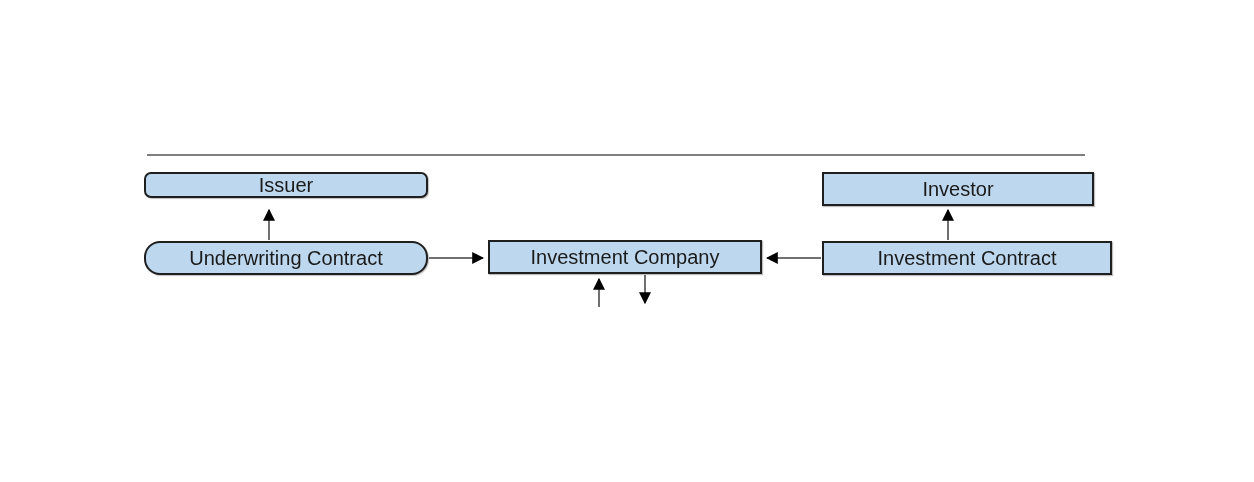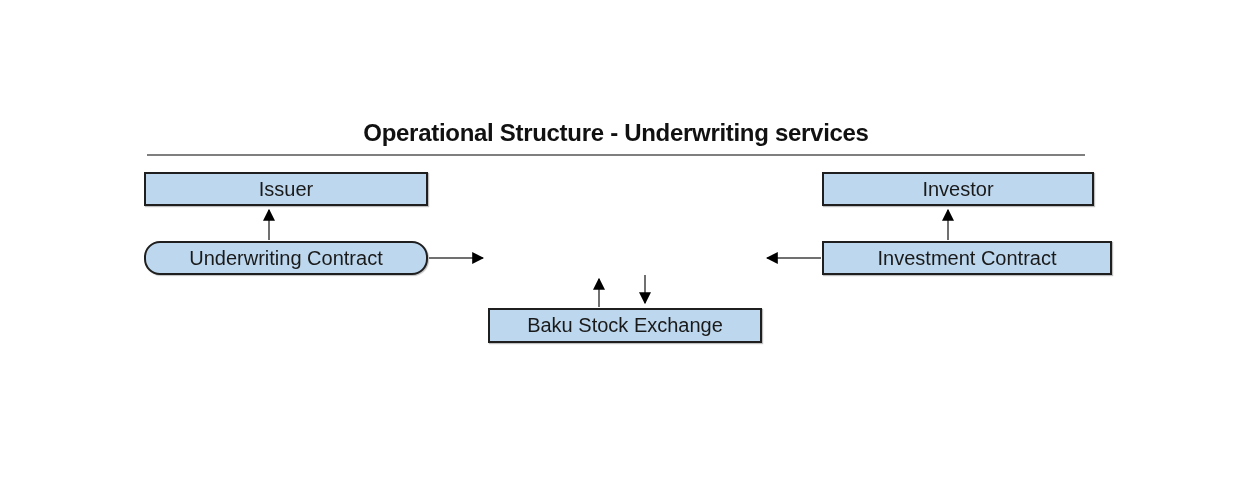--- a/index.html
+++ b/index.html
@@ -40,21 +40,21 @@
     background: #BDD7EE;
     border: 2px solid #1f1f1f;
     box-shadow: 1px 1px 1px rgba(0,0,0,0.25);
     display: flex;
     align-items: center;
     justify-content: center;
     font-size: 20px;
     color: #1a1a1a;
     white-space: nowrap;
   }
-  .node-issuer               { left: 144px; top: 172px; width: 284px; height: 34px; }
+  .node-issuer               { left: 144px; top: 172px; width: 284px; height: 26px; border-radius: 7px; }
   .node-underwriting-contract{ left: 144px; top: 241px; width: 284px; height: 34px; border-radius: 16px; }
   .node-investment-company   { left: 488px; top: 240px; width: 274px; height: 34px; }
   .node-baku-stock-exchange  { left: 488px; top: 308px; width: 274px; height: 35px; }
   .node-investor             { left: 822px; top: 172px; width: 272px; height: 34px; }
   .node-investment-contract  { left: 822px; top: 241px; width: 290px; height: 34px; }
   .arrow-layer {
     position: absolute;
     left: 0;
     top: 0;
     width: 1254px;
@@ -64,30 +64,29 @@
   .arrow-layer line {
     stroke: #404040;
     stroke-width: 1.5;
   }
 </style>
 </head>
 <body>
 
 <div class="canvas">
 
-  <div class="diagram-title">Operational Structure - Underwriting services</div>
 
   <div class="title-rule"></div>
 
   <div class="node node-issuer">Issuer</div>
 
   <div class="node node-underwriting-contract">Underwriting Contract</div>
 
+  <div class="node node-investment-company">Investment Company</div>
 
-  <div class="node node-baku-stock-exchange">Baku Stock Exchange</div>
 
   <div class="node node-investor">Investor</div>
 
   <div class="node node-investment-contract">Investment Contract</div>
 
   <svg class="arrow-layer" viewBox="0 0 1254 482" xmlns="http://www.w3.org/2000/svg">
     <defs>
       <marker id="ah" viewBox="0 0 10 10" refX="9" refY="5" markerWidth="8" markerHeight="8" orient="auto">
         <path d="M0,0 L10,5 L0,10 Z" fill="#000000"></path>
       </marker>

